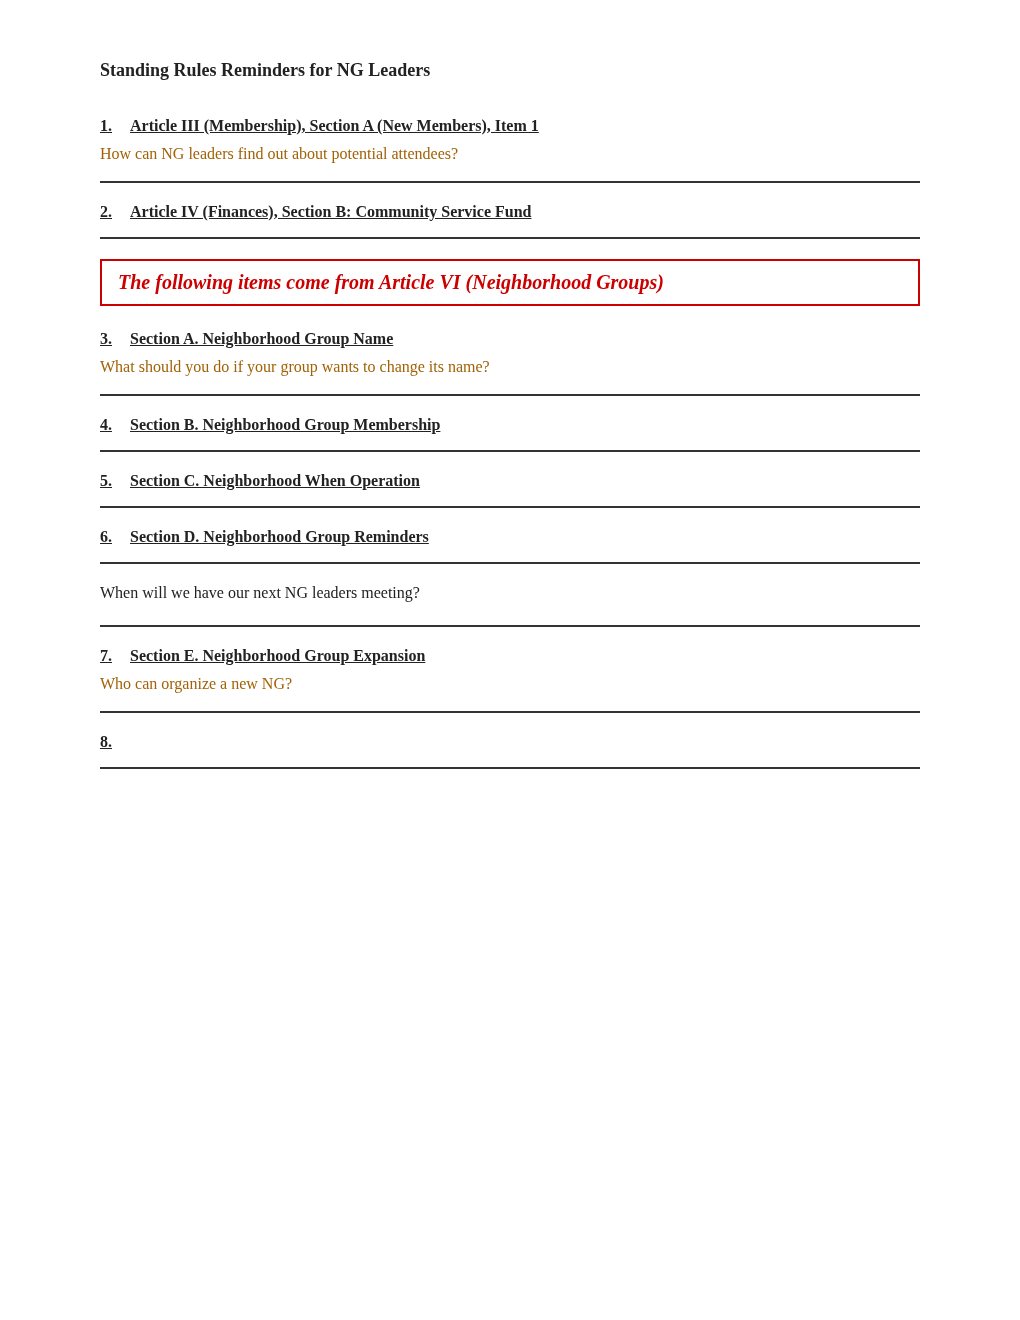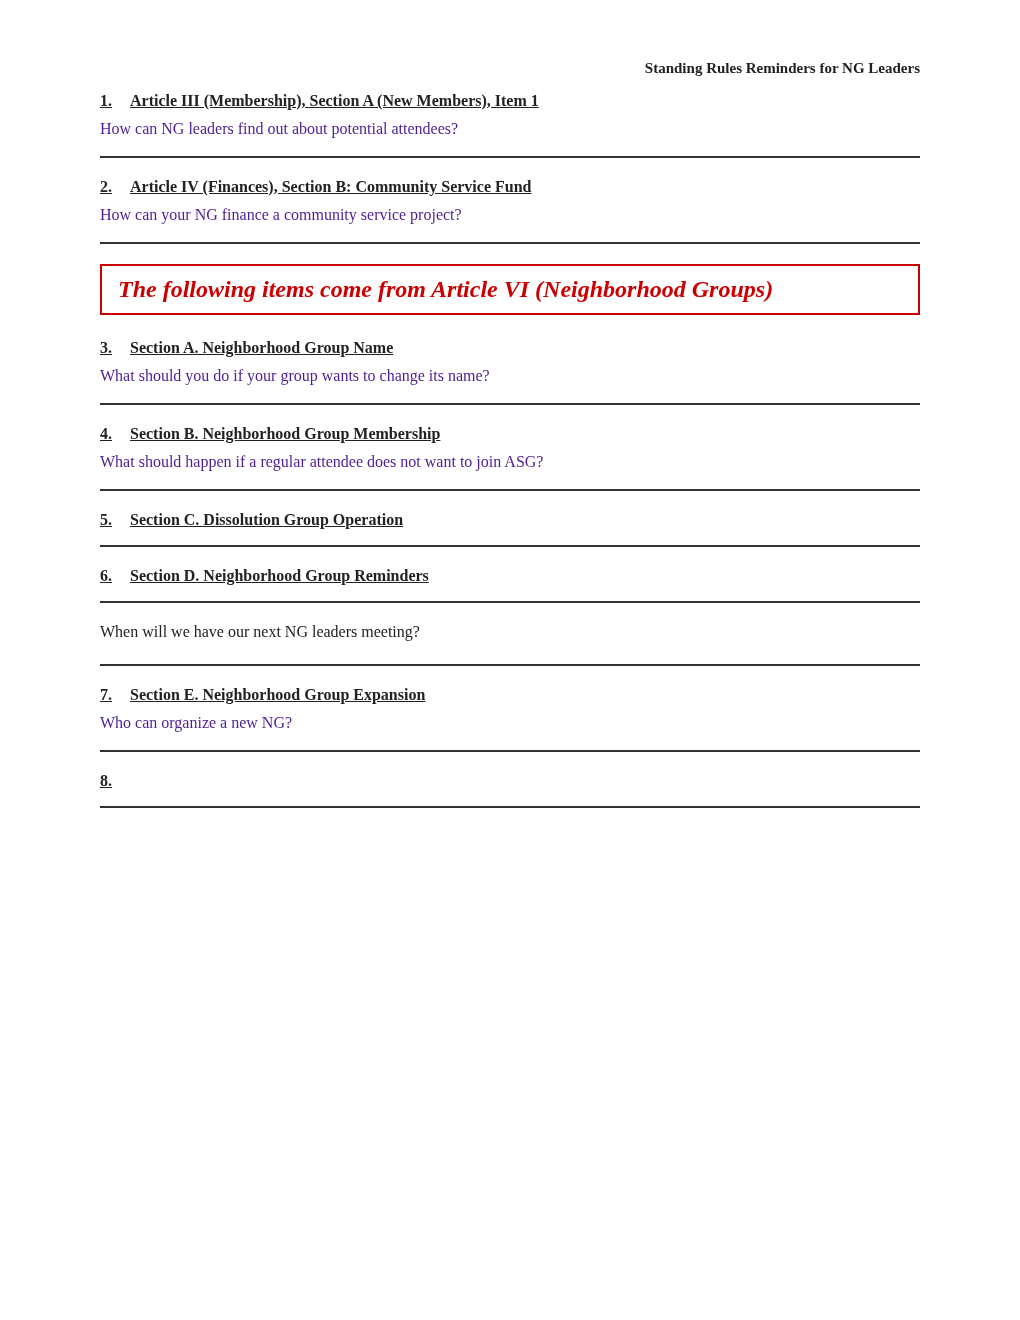--- a/index.html
+++ b/index.html
@@ -12,24 +12,24 @@
       background: #ffffff;
       font-family: Georgia, 'Times New Roman', Times, serif;
       font-size: 16px;
       color: #222222;
       width: 1020px;
       min-height: 1320px;
       padding: 60px 100px;
     }
 
     .page-title {
-      text-align: right;
-      font-size: 15px;
+      text-align: left;
+      font-size: 18px;
       font-weight: bold;
-      margin-bottom: 15px;
+      margin-bottom: 36px;
     }
 
     .section-heading {
       font-size: 16px;
       font-weight: bold;
       text-decoration: underline;
       margin-bottom: 10px;
       display: flex;
       align-items: baseline;
       gap: 6px;
@@ -39,41 +39,41 @@
       font-weight: bold;
       text-decoration: none;
       min-width: 24px;
     }
 
     .section-heading .heading-text {
     }
 
     .section-body {
       font-size: 16px;
-      color: #4c1d95;
+      color: #a16207;
       margin-bottom: 18px;
       margin-left: 0;
     }
 
     .divider {
       border: none;
       border-top: 2px solid #333;
       margin: 16px 0 20px 0;
     }
 
     .highlight-box {
       border: 2px solid #cc0000;
       padding: 10px 16px;
       margin-bottom: 24px;
       margin-top: 8px;
     }
 
     .highlight-box .highlight-text {
       color: #cc0000;
-      font-size: 24px;
+      font-size: 20px;
       font-weight: bold;
       font-style: italic;
     }
 
     .item-wrapper {
       margin-bottom: 0;
     }
 
     .standalone-body {
       font-size: 16px;
@@ -96,21 +96,20 @@
     <p class="section-body">How can NG leaders find out about potential attendees?</p>
   </div>
 
   <hr class="divider">
 
   <div class="item-wrapper">
     <div class="section-heading">
       <span class="num">2.</span>
       <span class="heading-text">Article IV (Finances),  Section B:  Community Service Fund</span>
     </div>
-    <p class="section-body">How can your NG finance a community service project?</p>
   </div>
 
   <hr class="divider">
 
   <div class="highlight-box">
     <span class="highlight-text">The following items come from Article VI (Neighborhood Groups)</span>
   </div>
 
   <div class="item-wrapper">
     <div class="section-heading">
@@ -120,29 +119,28 @@
     <p class="section-body">What should you do if your group wants to change its name?</p>
   </div>
 
   <hr class="divider">
 
   <div class="item-wrapper">
     <div class="section-heading">
       <span class="num">4.</span>
       <span class="heading-text">Section B.  Neighborhood Group Membership</span>
     </div>
-    <p class="section-body">What should happen if a regular attendee does not want to join ASG?</p>
   </div>
 
   <hr class="divider">
 
   <div class="item-wrapper">
     <div class="section-heading">
       <span class="num">5.</span>
-      <span class="heading-text">Section C.  Dissolution Group Operation</span>
+      <span class="heading-text">Section C.  Neighborhood When Operation</span>
     </div>
   </div>
 
   <hr class="divider">
 
   <div class="item-wrapper">
     <div class="section-heading">
       <span class="num">6.</span>
       <span class="heading-text">Section D.  Neighborhood Group Reminders</span>
     </div>

